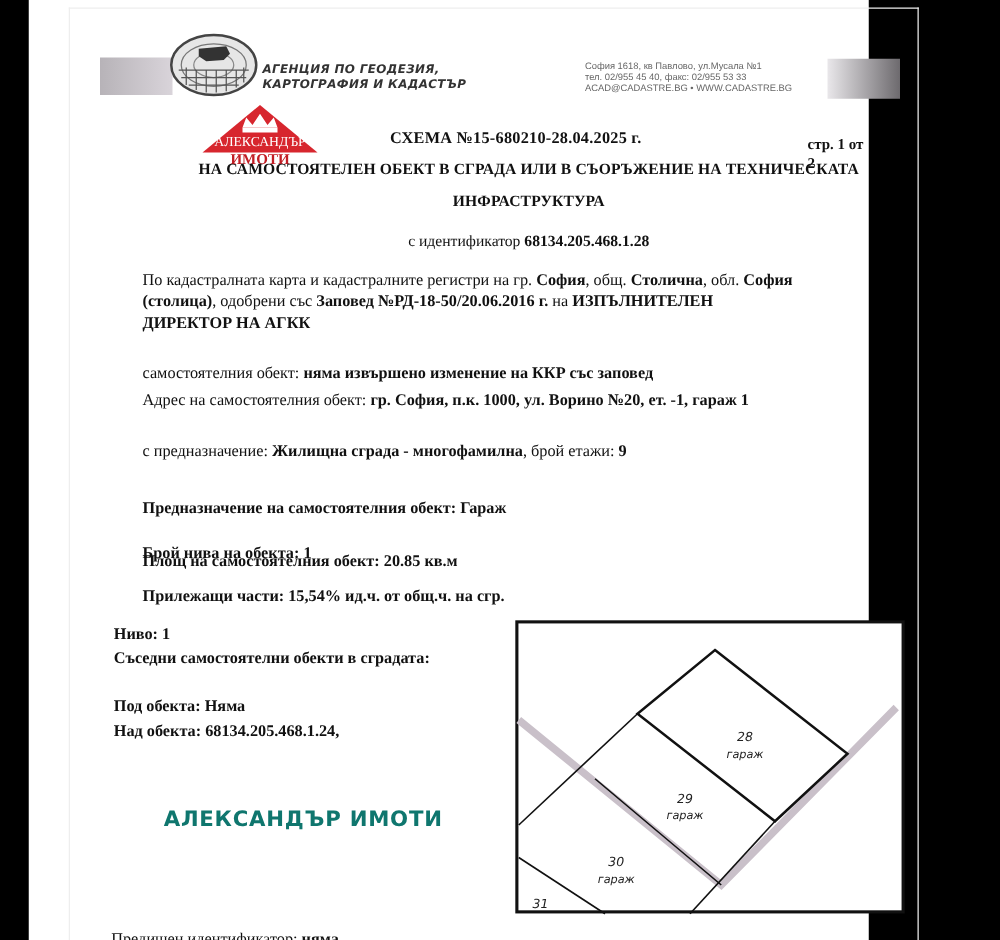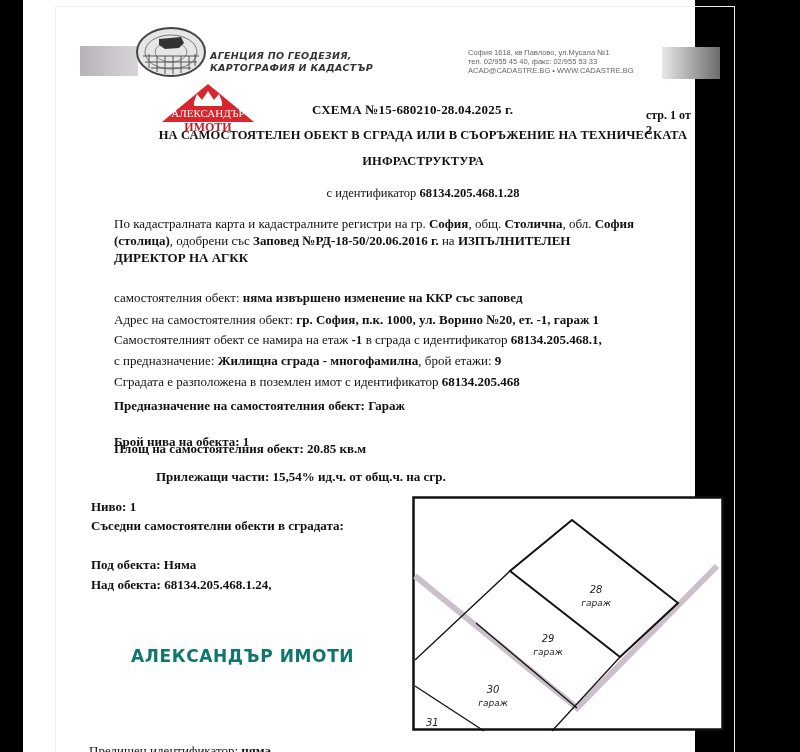--- a/index.html
+++ b/index.html
@@ -134,39 +134,33 @@
   </div>
   <div class="body-text" style="top:249px;">
     <b>ДИРЕКТОР НА АГКК</b>
   </div>
   <div class="body-text" style="top:289px;">
     <span>самостоятелния обект: </span><b>няма извършено изменение на ККР със заповед</b>
   </div>
   <div class="body-text" style="top:311px;">
     <span>Адрес на самостоятелния обект: </span><b>гр. София, п.к. 1000, ул. Ворино №20, ет. -1, гараж 1</b>
   </div>
-  <div class="body-text" style="top:331px;">
-    <span>Самостоятелният обект се намира на етаж </span><b>-1</b><span> в сграда с идентификатор </span><b>68134.205.468.1,</b>
-  </div>
   <div class="body-text" style="top:352px;">
     <span>с предназначение: </span><b>Жилищна сграда - многофамилна</b><span>, брой етажи: </span><b>9</b>
   </div>
-  <div class="body-text" style="top:373px;">
-    <span>Сградата е разположена в поземлен имот с идентификатор </span><b>68134.205.468</b>
-  </div>
   <div class="body-text" style="top:397px;">
     <b>Предназначение на самостоятелния обект: </b><b>Гараж</b>
   </div>
   <div class="body-text" style="top:433px;">
     <b>Брой нива на обекта: </b><b>1</b>
   </div>
   <div class="body-text" style="top:440px;">
     <b>Площ на самостоятелния обект: </b><b>20.85 кв.м</b>
   </div>
-  <div class="body-text" style="top:468px;margin-left:42px;">
+  <div class="body-text" style="top:468px;">
     <b>Прилежащи части: </b><b>15,54% ид.ч. от общ.ч. на сгр.</b>
   </div>
 
   <div class="body-text" style="top:498px; left:68px;">
     <b>Ниво: </b><b>1</b>
   </div>
   <div class="body-text" style="top:517px; left:68px;">
     <b>Съседни самостоятелни обекти в сградата:</b>
   </div>
   <div class="body-text" style="top:556px; left:68px;">

